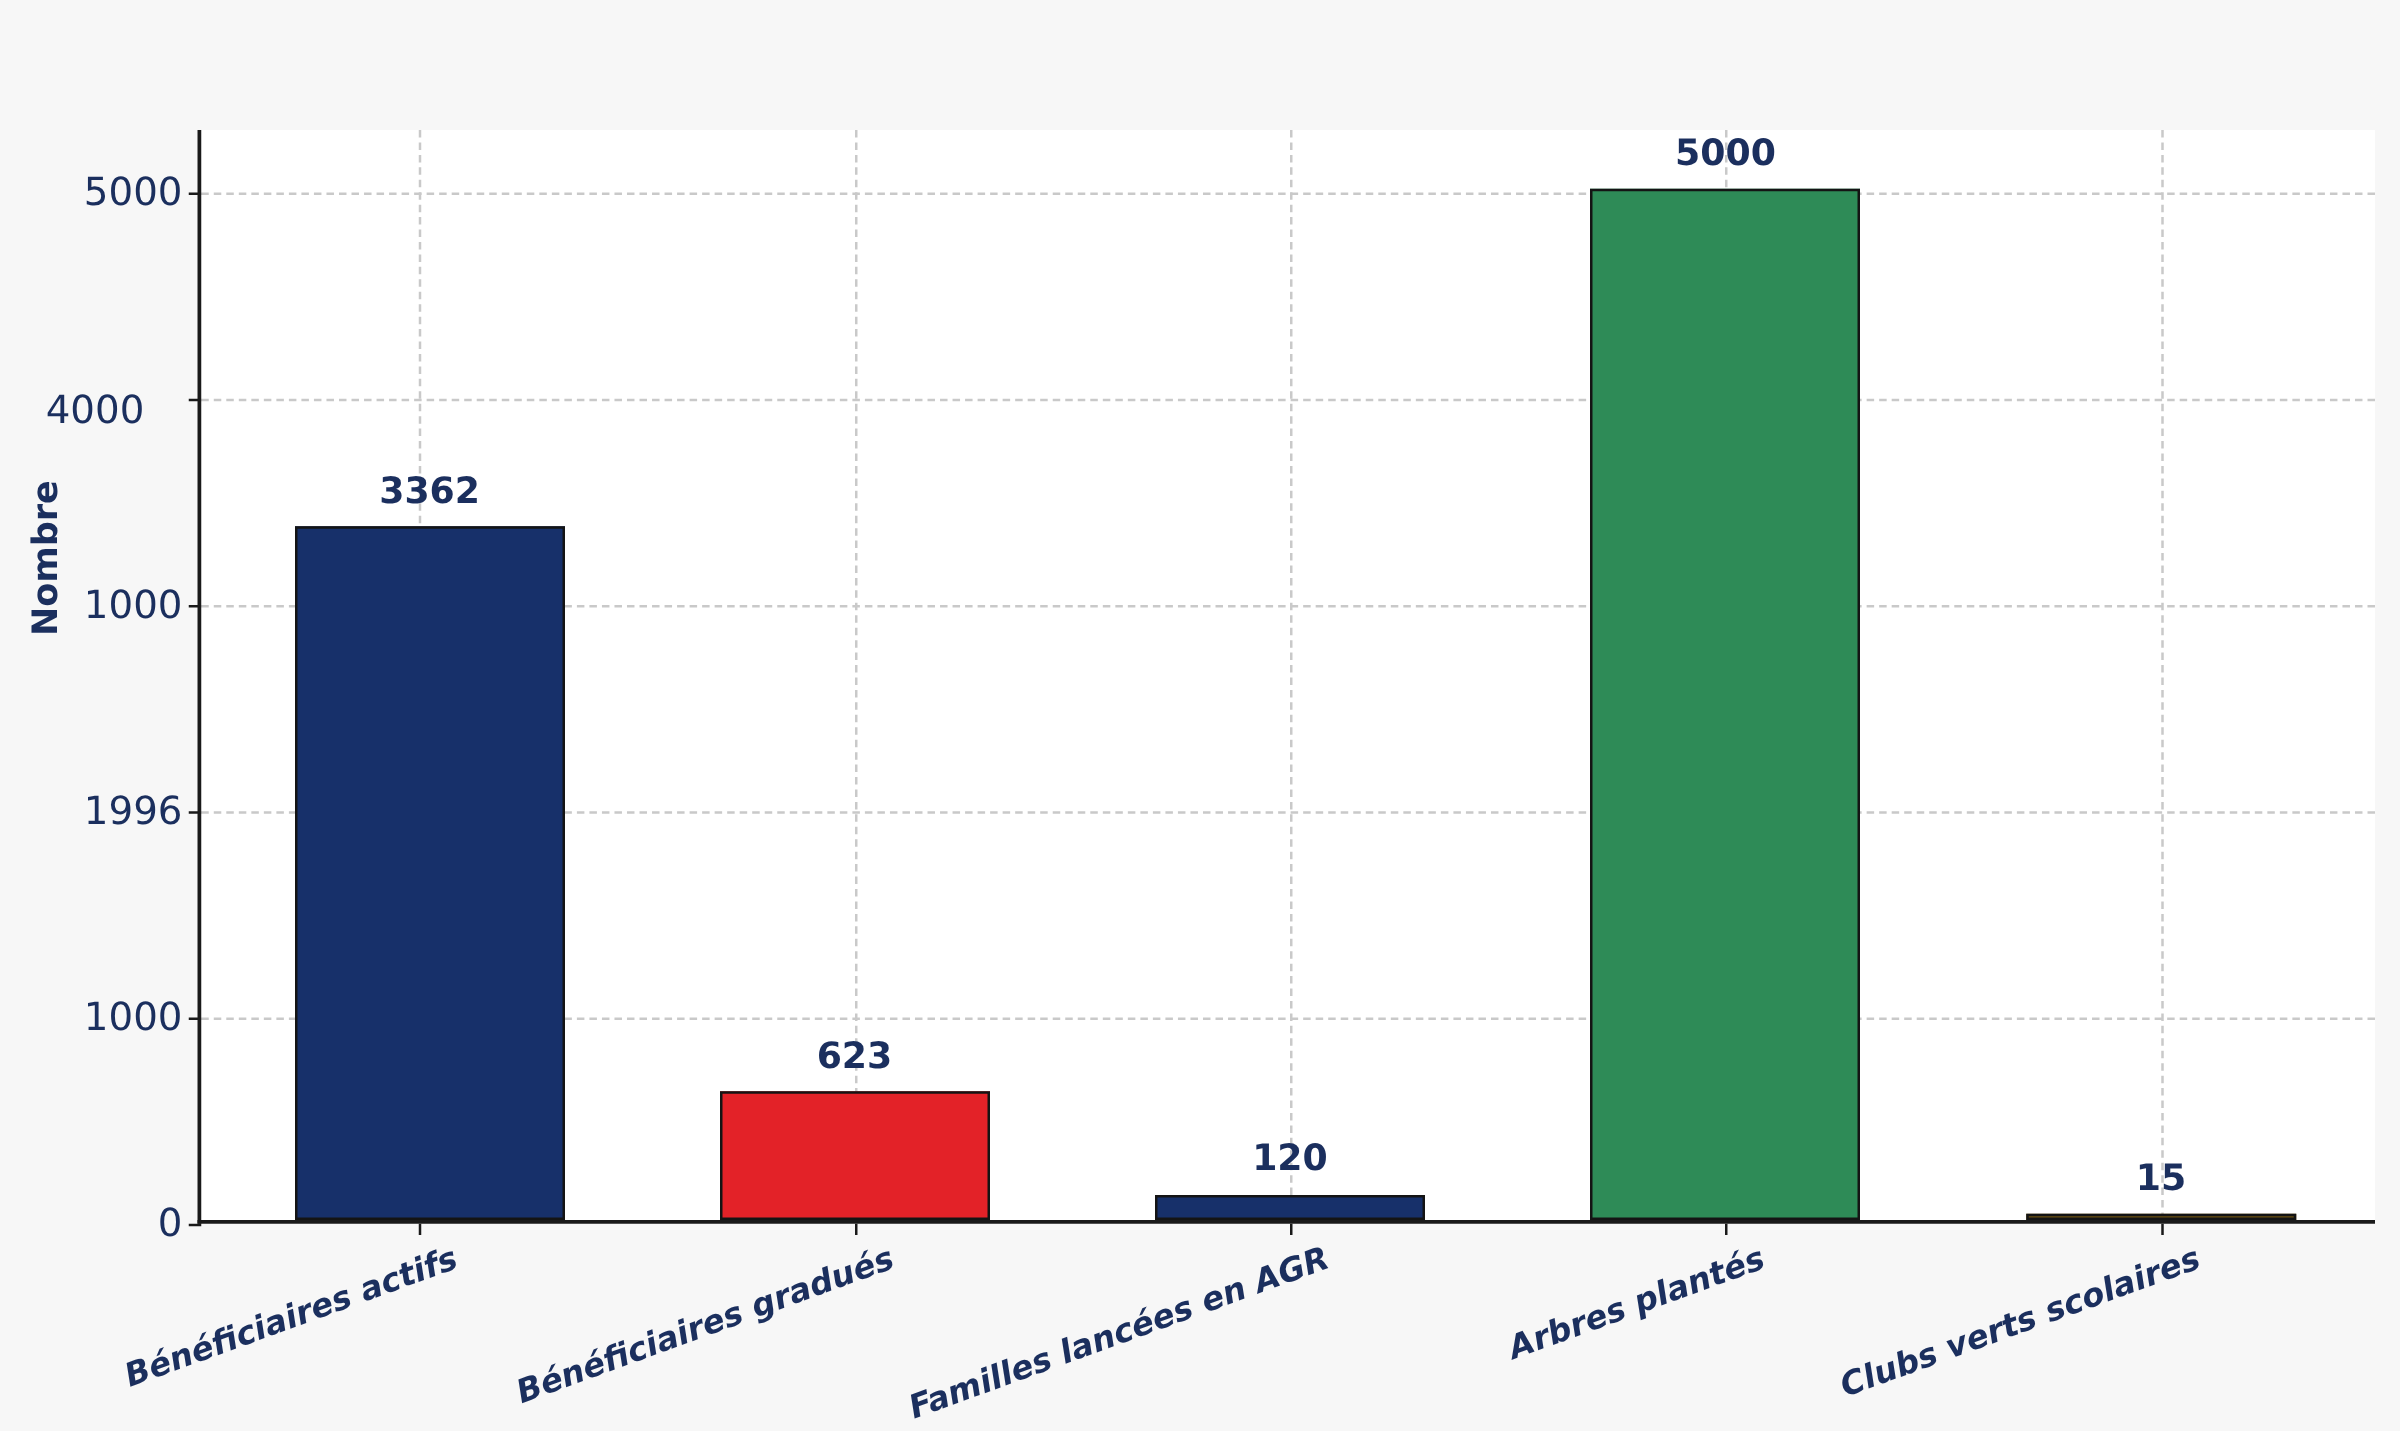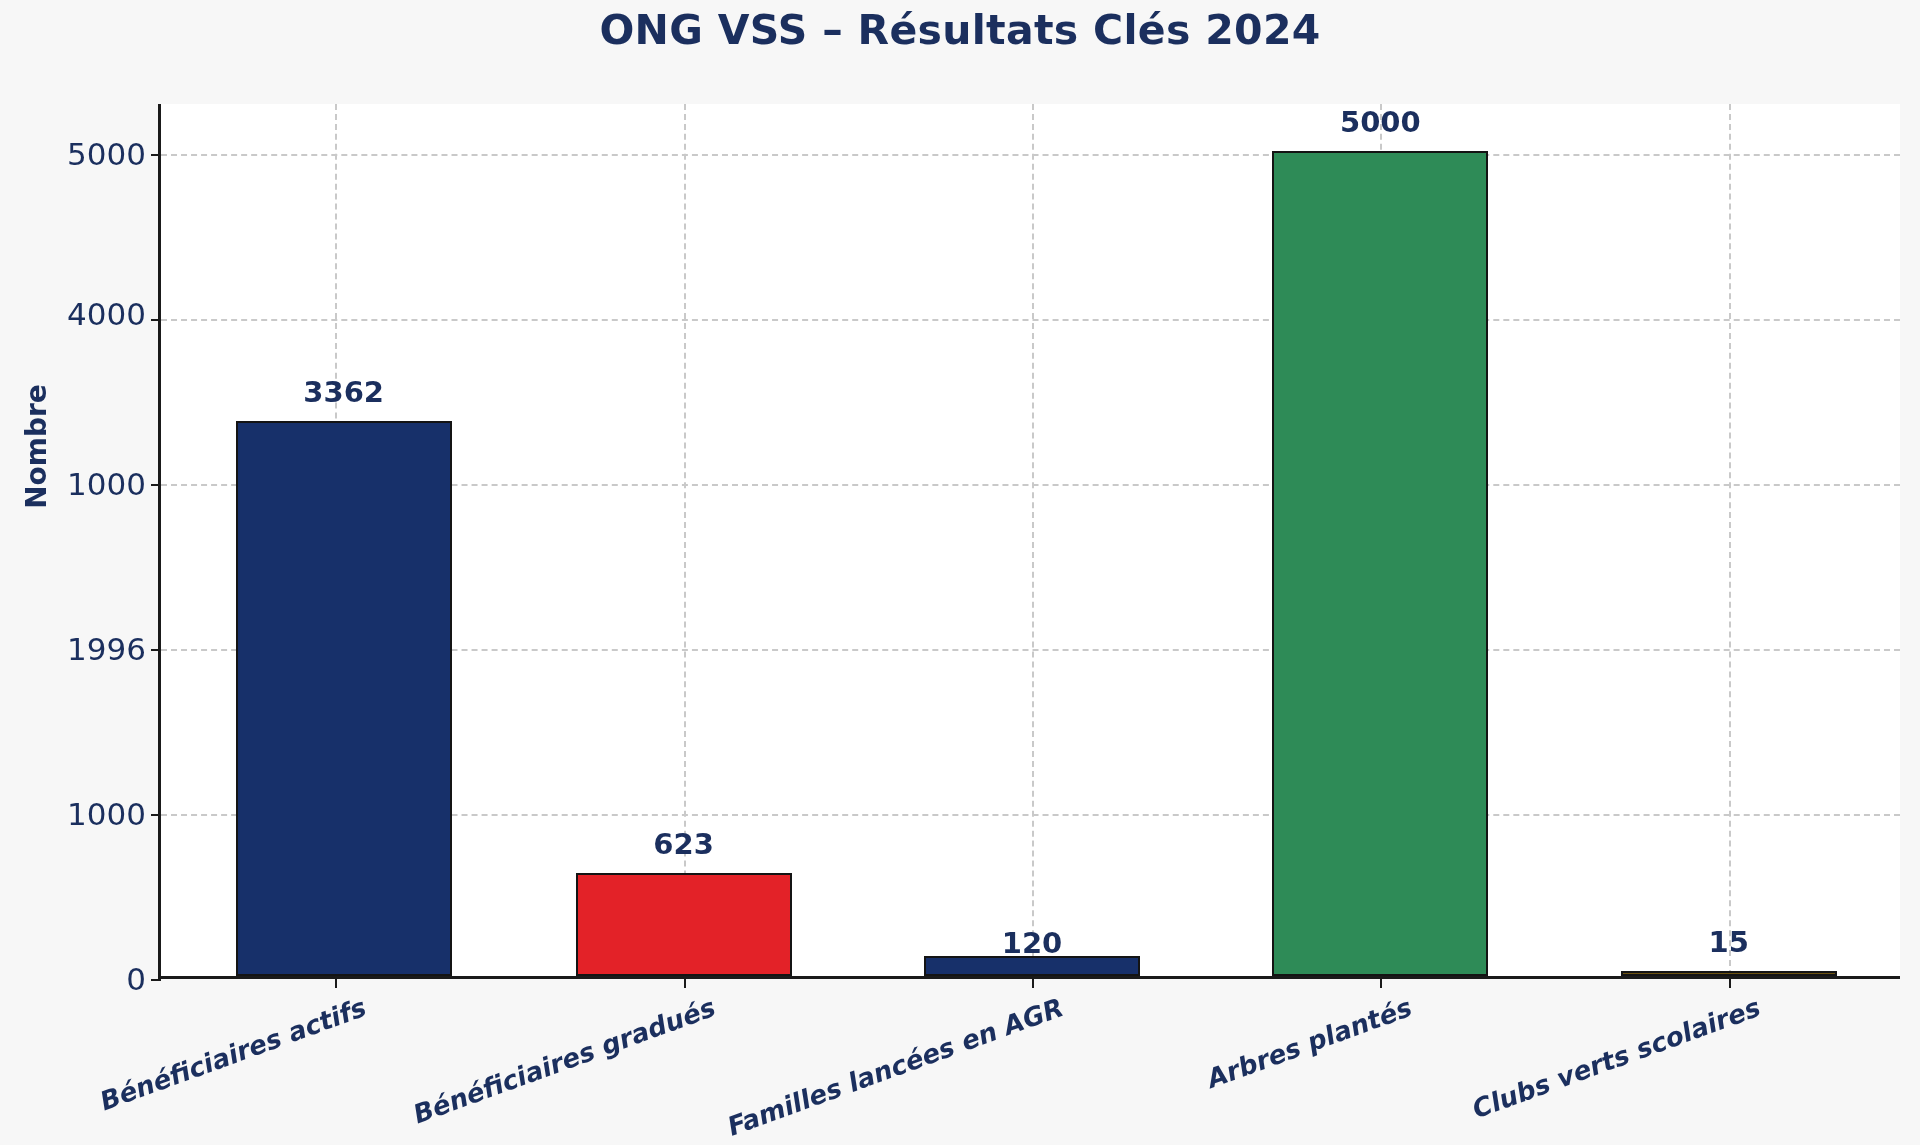--- a/index.html
+++ b/index.html
@@ -145,30 +145,29 @@
     width: 0;
     height: 9px;
     border-left: 2px solid #1a1a1a;
   }
 </style>
 </head>
 <body>
 
 <div id="figure">
 
-  <div id="chart-title">ONG VSS – Résultats Clés 2024</div>
 
   <div id="ylabel">Nombre</div>
 
   <div id="ytick-labels">
       <div class="ytick-label" style="top: 979px;">0</div>
       <div class="ytick-label" style="top: 813.906px;">1000</div>
       <div class="ytick-label" style="top: 648.811px;">1996</div>
       <div class="ytick-label" style="top: 483.717px;">1000</div>
-      <div class="ytick-label" style="top: 314px;">4000</div>
+      <div class="ytick-label" style="top: 328px; text-align: center;">4000</div>
       <div class="ytick-label" style="top: 153.528px;">5000</div>
     </div>
 
   <div id="plot">
     <div id="grid-lines">
         <div class="grid-h" style="top: 709.906px; border-top-color: rgb(201, 201, 201);"></div>
         <div class="grid-h" style="top: 544.811px; border-top-color: rgb(201, 201, 201);"></div>
         <div class="grid-h" style="top: 379.717px; border-top-color: rgb(201, 201, 201);"></div>
         <div class="grid-h" style="top: 214.623px; border-top-color: rgb(201, 201, 201);"></div>
         <div class="grid-h" style="top: 49.5283px; border-top-color: rgb(201, 201, 201);"></div>
@@ -190,21 +189,21 @@
         <div class="bar-slot" style="left: 0px; width: 348.4px; padding-left: 17px;">
           <div class="bar" title="Bénéficiaires actifs: 3362" style="width: 216.008px; height: 555.047px; background: rgb(23, 48, 106); border-color: rgb(20, 20, 20);"></div>
           <div class="bar-value" style="bottom: 567.047px;">3362</div>
         </div>
         <div class="bar-slot" style="left: 348.4px; width: 348.4px;">
           <div class="bar" title="Bénéficiaires gradués: 623" style="width: 216.008px; height: 102.854px; background: rgb(227, 34, 40); border-color: rgb(20, 20, 20);"></div>
           <div class="bar-value" style="bottom: 114.854px; text-align: center;">623</div>
         </div>
         <div class="bar-slot" style="left: 696.8px; width: 348.4px;">
           <div class="bar" title="Familles lancées en AGR: 120" style="width: 216.008px; height: 19.8113px; background: rgb(23, 48, 106); border-color: rgb(20, 20, 20);"></div>
-          <div class="bar-value" style="bottom: 16px;">120</div>
+          <div class="bar-value" style="bottom: 33px;">120</div>
         </div>
         <div class="bar-slot" style="left: 1045.2px; width: 348.4px;">
           <div class="bar" title="Arbres plantés: 5000" style="width: 216.008px; height: 825.472px; background: rgb(46, 139, 87); border-color: rgb(20, 20, 20);"></div>
           <div class="bar-value" style="bottom: 837.472px;">5000</div>
         </div>
         <div class="bar-slot" style="left: 1393.6px; width: 348.4px;">
           <div class="bar" title="Clubs verts scolaires: 15" style="width: 216.008px; height: 5px; background: rgb(107, 81, 16); border-color: rgb(20, 20, 20);"></div>
           <div class="bar-value" style="bottom: 17px; margin-top: 24px;">15</div>
         </div>
       </div>

